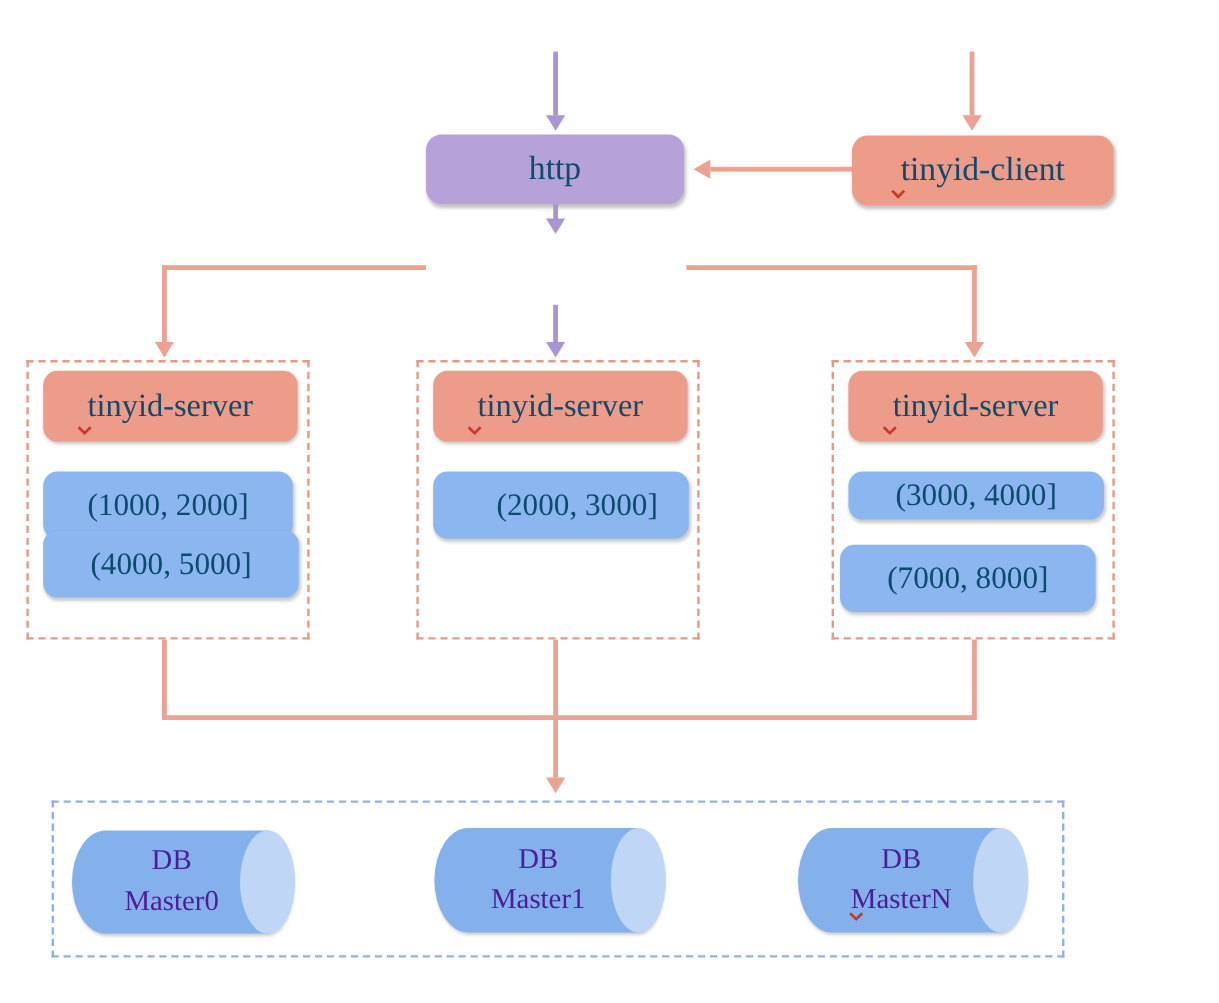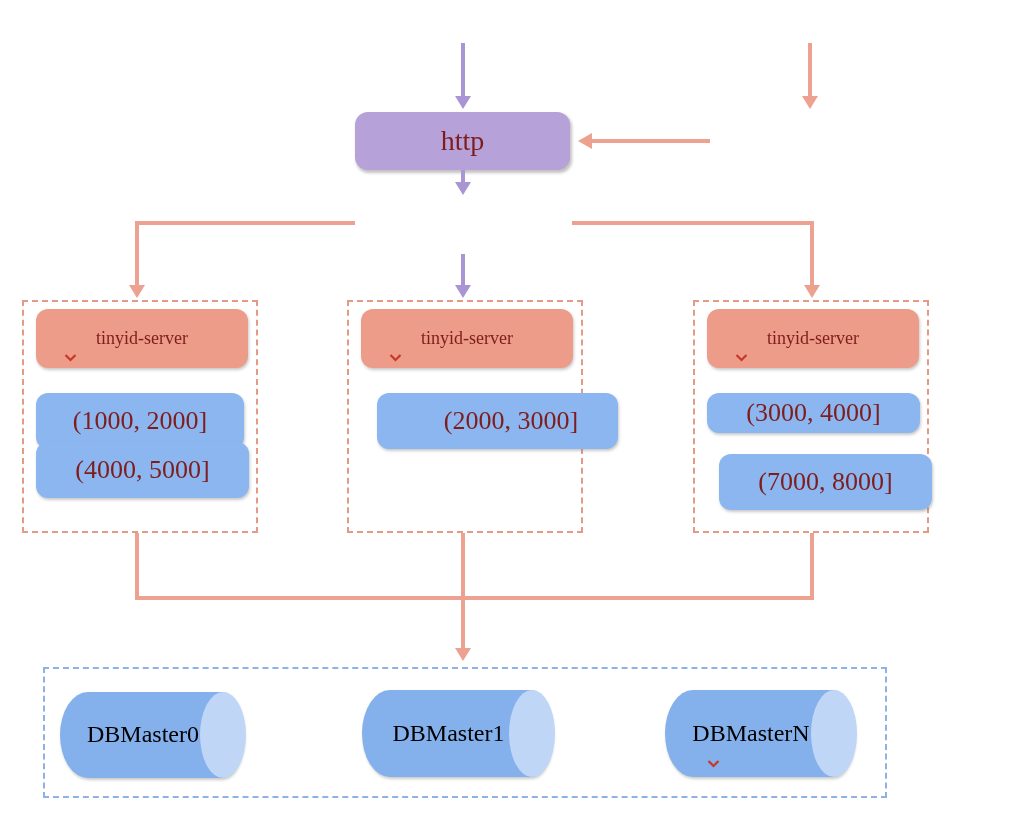--- a/index.html
+++ b/index.html
@@ -13,28 +13,28 @@
     --cyl-cap:#bfd6f7;
     --db-dash:#8fb2e4;
     --spell-red:#c8382a;
   }
   *{margin:0;padding:0;box-sizing:border-box;}
   body{background:#ffffff;font-family:"Liberation Serif","DejaVu Serif",serif;}
   .canvas{position:relative;width:1016px;height:836px;background:#ffffff;overflow:hidden;}
 
   .node{
     position:absolute;display:flex;align-items:center;justify-content:center;
-    color:#7f1d1d;border-radius:13px;
+    color:#0c4a6e;border-radius:13px;
     box-shadow:1.5px 2.5px 3px rgba(120,120,120,.45);
   }
   .purple{background:var(--purple);}
   .salmon{background:var(--salmon);}
   .blue{background:var(--range-blue);}
   .fs28{font-size:28px;}
-  .fs27{font-size:18px;}
+  .fs27{font-size:27px;}
   .fs26{font-size:26px;}
 
   .line{position:absolute;background:var(--salmon-line);}
   .line.purple-l{background:var(--purple-arrow);}
 
   .ah{position:absolute;width:0;height:0;}
   .ah.down{border-left:8px solid transparent;border-right:8px solid transparent;border-top:13px solid var(--salmon-line);}
   .ah.down.purple-a{border-top-color:var(--purple-arrow);}
   .ah.left{border-top:8px solid transparent;border-bottom:8px solid transparent;border-right:14px solid var(--salmon-line);}
 
@@ -52,22 +52,22 @@
   .cyl{
     position:absolute;background:var(--cyl-blue);
     border-radius:28px 22px 22px 28px / 50% 50% 50% 50%;
     box-shadow:1px 2px 3px rgba(120,120,120,.4);
   }
   .cyl .cap{
     position:absolute;right:-2px;top:0;width:46px;height:100%;
     background:var(--cyl-cap);border-radius:50%;
   }
   .cyl .txt{
-    position:absolute;inset:0;z-index:2;display:flex;flex-direction:row;
-    align-items:center;justify-content:center;color:#000000;font-size:24px;
+    position:absolute;inset:0;z-index:2;display:flex;flex-direction:column;
+    align-items:center;justify-content:center;color:#4c1d95;font-size:24px;
     line-height:1.4;padding-right:18px;text-align:center;
   }
 
   .easy-label{
     position:absolute;left:282px;top:560px;color:#151515;font-size:27px;
   }
 
   .spell{position:absolute;width:13px;height:8px;line-height:0;}
 </style>
 </head>
@@ -82,20 +82,28 @@
 
   <div>
     <div class="line" style="left:808px;top:43px;width:4px;height:53px;"></div>
     <div class="ah down" style="left:802px;top:96px;"></div>
   </div>
 
   <div class="node purple fs28" style="left:355px;top:112px;width:215px;height:58px;">
     <span>http</span>
   </div>
 
+  <div class="node salmon fs28" style="left:710px;top:113px;width:218px;height:58px;">
+    <span>tinyid-client</span>
+    <span class="spell" style="left:32px;bottom:5px;">
+      <svg width="13" height="8" viewBox="0 0 13 8">
+          <polyline points="1.5,1 6.5,6 11.5,1" fill="none" stroke="#c8382a" stroke-width="2.2"></polyline>
+        </svg>
+    </span>
+  </div>
 
   <div>
     <div class="line" style="left:592px;top:139px;width:118px;height:4px;"></div>
     <div class="ah left" style="left:578px;top:133px;"></div>
   </div>
 
   <div>
     <div class="line purple-l" style="left:461px;top:170px;width:4px;height:13px;"></div>
     <div class="ah down purple-a" style="left:455px;top:182px;"></div>
   </div>
@@ -137,38 +145,38 @@
 
   <div class="group" style="left:347px;top:300px;">
     <div class="node salmon fs27" style="left:12px;top:7px;width:212px;height:59px;border-radius:12px;">
       <span>tinyid-server</span>
       <span class="spell" style="left:28px;bottom:6px;">
         <svg width="13" height="8" viewBox="0 0 13 8">
             <polyline points="1.5,1 6.5,6 11.5,1" fill="none" stroke="#c8382a" stroke-width="2.2"></polyline>
           </svg>
       </span>
     </div>
-    <div class="node blue fs26" style="left:28px;top:91px;width:241px;height:56px;border-radius:12px;padding-left:27px;">
+    <div class="node blue fs26" style="left:12px;top:91px;width:213px;height:56px;border-radius:12px;padding-left:27px;">
       <span>(2000, 3000]</span>
     </div>
   </div>
 
   <div class="group" style="left:693px;top:300px;">
     <div class="node salmon fs27" style="left:12px;top:7px;width:212px;height:59px;border-radius:12px;">
       <span>tinyid-server</span>
       <span class="spell" style="left:28px;bottom:6px;">
         <svg width="13" height="8" viewBox="0 0 13 8">
             <polyline points="1.5,1 6.5,6 11.5,1" fill="none" stroke="#c8382a" stroke-width="2.2"></polyline>
           </svg>
       </span>
     </div>
     <div class="node blue fs26" style="left:12px;top:91px;width:213px;height:40px;border-radius:12px;">
       <span>(3000, 4000]</span>
     </div>
-    <div class="node blue fs26" style="left:24px;top:152px;width:213px;height:56px;border-radius:12px;">
+    <div class="node blue fs26" style="left:5px;top:152px;width:213px;height:56px;border-radius:12px;">
       <span>(7000, 8000]</span>
     </div>
   </div>
 
   <div>
     <div class="line" style="left:135px;top:533px;width:4px;height:65px;"></div>
     <div class="line" style="left:810px;top:533px;width:4px;height:65px;"></div>
     <div class="line" style="left:135px;top:596px;width:679px;height:4px;"></div>
     <div class="line" style="left:461px;top:533px;width:4px;height:115px;"></div>
     <div class="ah down" style="left:455px;top:648px;"></div>

